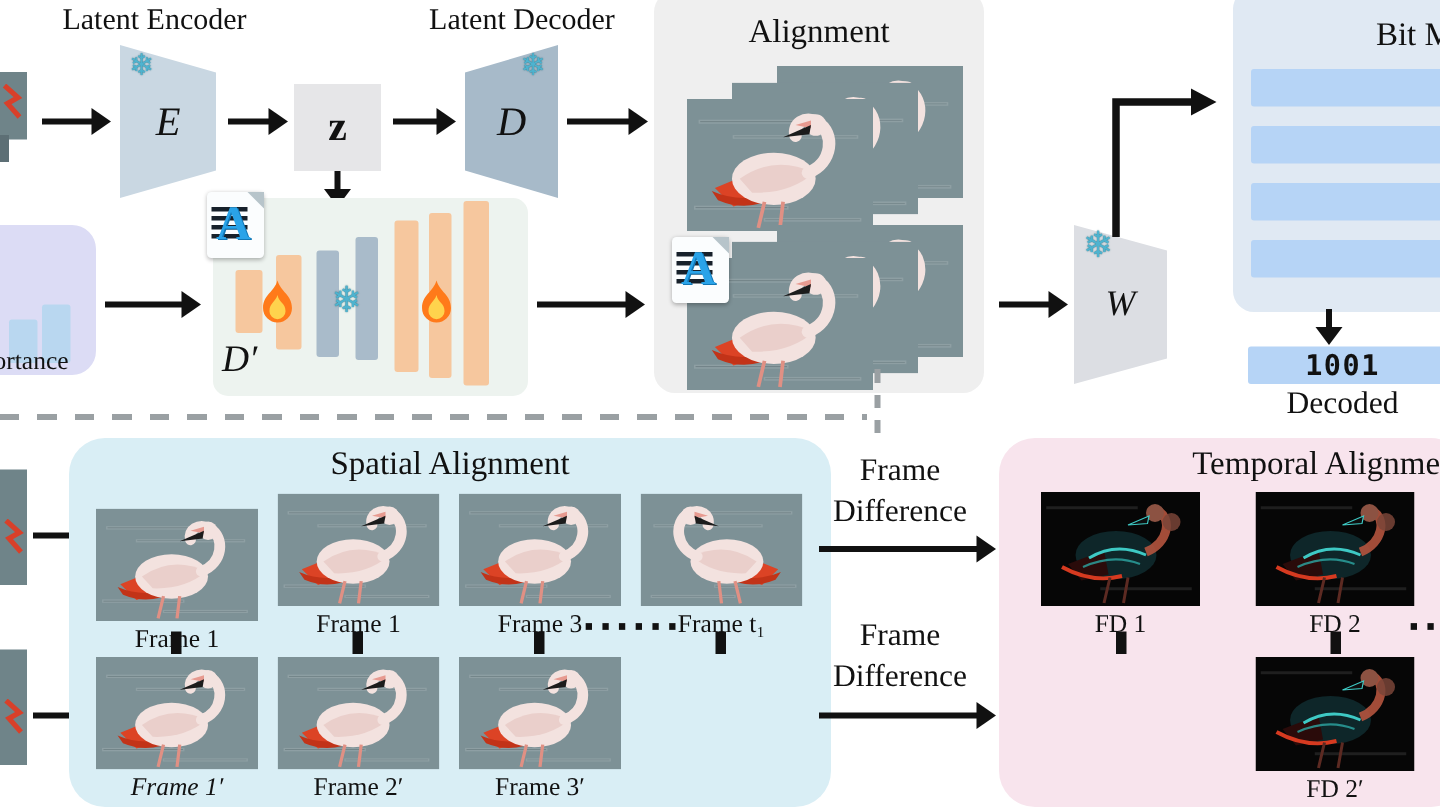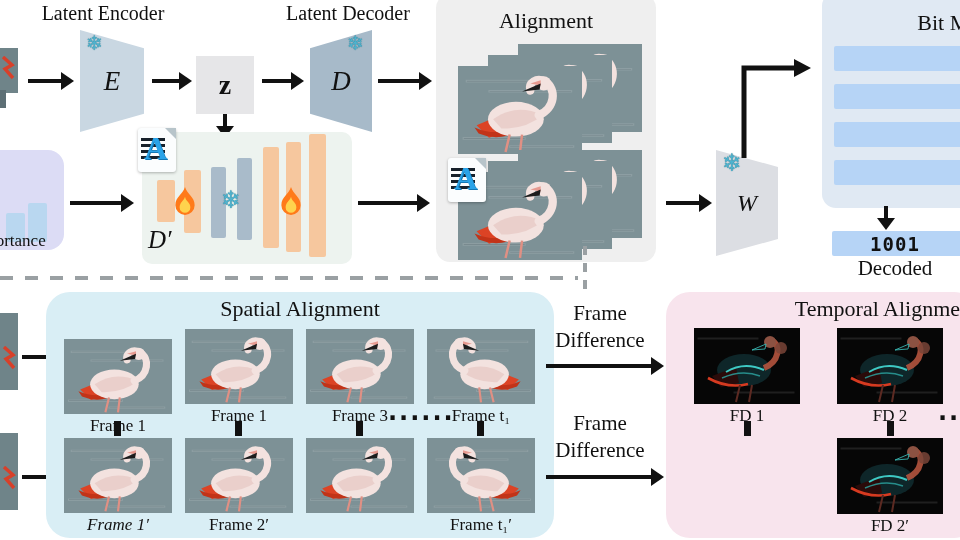--- a/index.html
+++ b/index.html
@@ -306,26 +306,21 @@
   <div class="cell" style="left:185px;top:438px;">
     <svg>
         <use href="#flam"></use>
       </svg>
     <div class="cap">Frame 2′</div>
   </div>
   <div class="cell" style="left:306px;top:438px;">
     <svg>
         <use href="#flam"></use>
       </svg>
-  </div>
-  <div class="cell flip" style="left:427px;top:438px;">
-    <svg>
-        <use href="#flam"></use>
-      </svg>
-    <div class="cap">Frame t₁′</div>
+    <div class="cap">Frame 3′</div>
   </div>
 
   <div class="lbl" style="left:538px;top:300px;width:124px;font-size:21px;line-height:27px;">
     <div>Frame</div>
     <div>Difference</div>
   </div>
   <div class="ar" style="left:546px;top:357px;width:118px;">
       <i></i>
       <b></b>
     </div>

